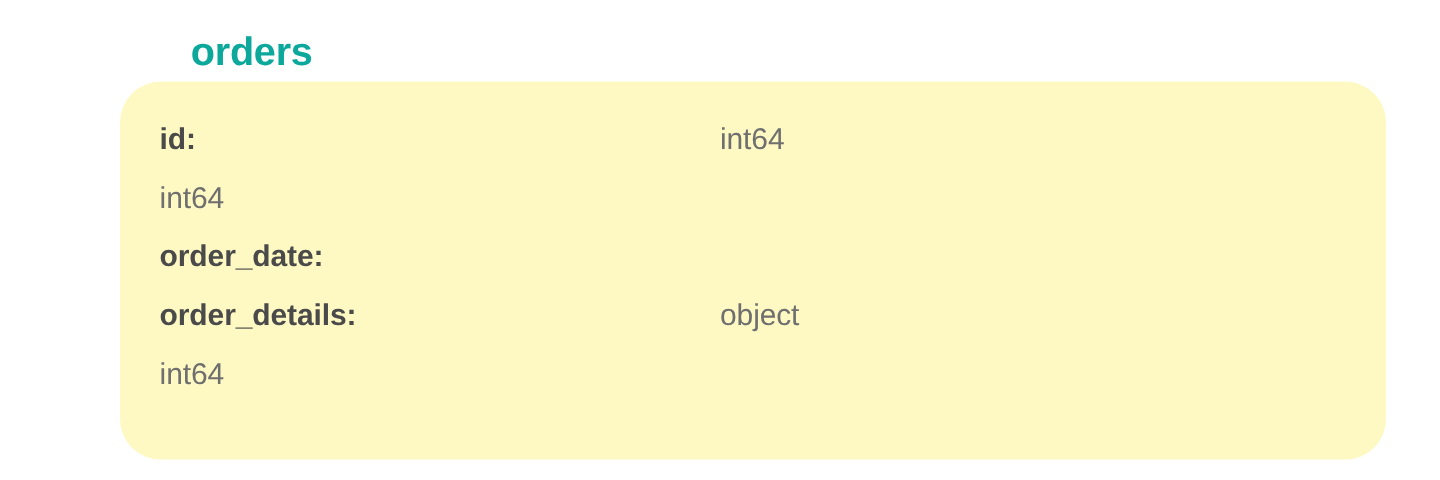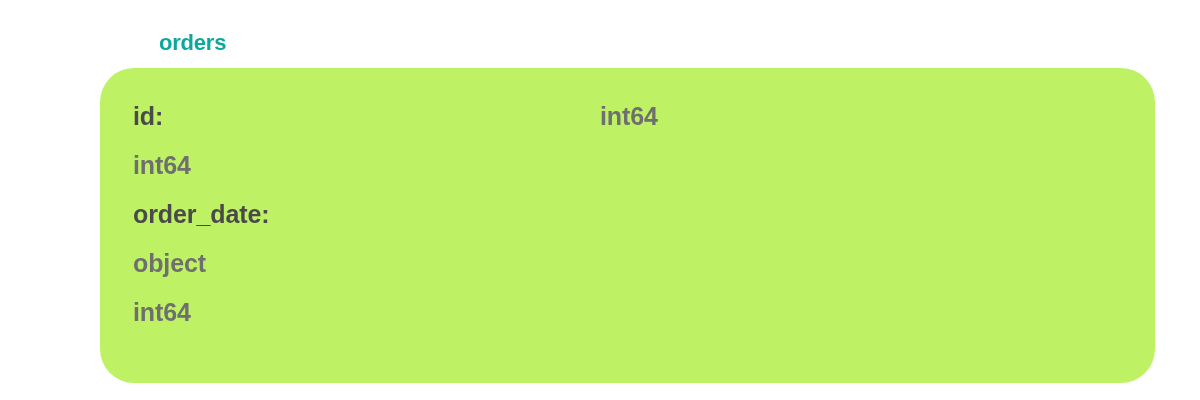--- a/index.html
+++ b/index.html
@@ -20,36 +20,36 @@
     width: 1200px;
     height: 400px;
     background: #ffffff;
   }
 
   
   .table-title {
     position: absolute;
     left: 159px;
     top: 26px;
-    font-size: 22px;
+    font-size: 33px;
     font-weight: bold;
     letter-spacing: -0.2px;
     color: #0ca89b;
     line-height: 34px;
     white-space: nowrap;
   }
 
   
   .schema-card {
     position: absolute;
     left: 100px;
     top: 68px;
     width: 1055px;
     height: 315px;
-    background: #bef264;
+    background: #fef9c3;
     border-radius: 34px;
     box-sizing: border-box;
   }
 
   .field-list {
     position: absolute;
     left: 33px;
     top: 31px;
     right: 0;
     margin: 0;
@@ -70,21 +70,21 @@
     font-size: 25px;
     font-weight: bold;
     color: #4a4a4a;
     letter-spacing: -0.1px;
     line-height: 34px;
     white-space: nowrap;
   }
 
   .field-type {
     font-size: 25px;
-    font-weight: bold;
+    font-weight: normal;
     color: #6f6f6f;
     letter-spacing: -0.1px;
     line-height: 34px;
     white-space: nowrap;
   }
 </style>
 </head>
 <body>
 
 <div class="schema-canvas">
@@ -101,20 +101,21 @@
 
       <li class="field-row">
         <span class="field-type">int64</span>
       </li>
 
       <li class="field-row">
         <span class="field-name">order_date:</span>
       </li>
 
       <li class="field-row">
+        <span class="field-name">order_details:</span>
         <span class="field-type">object</span>
       </li>
 
       <li class="field-row">
         <span class="field-type">int64</span>
       </li>
 
     </ul>
   </div>
 </div>

